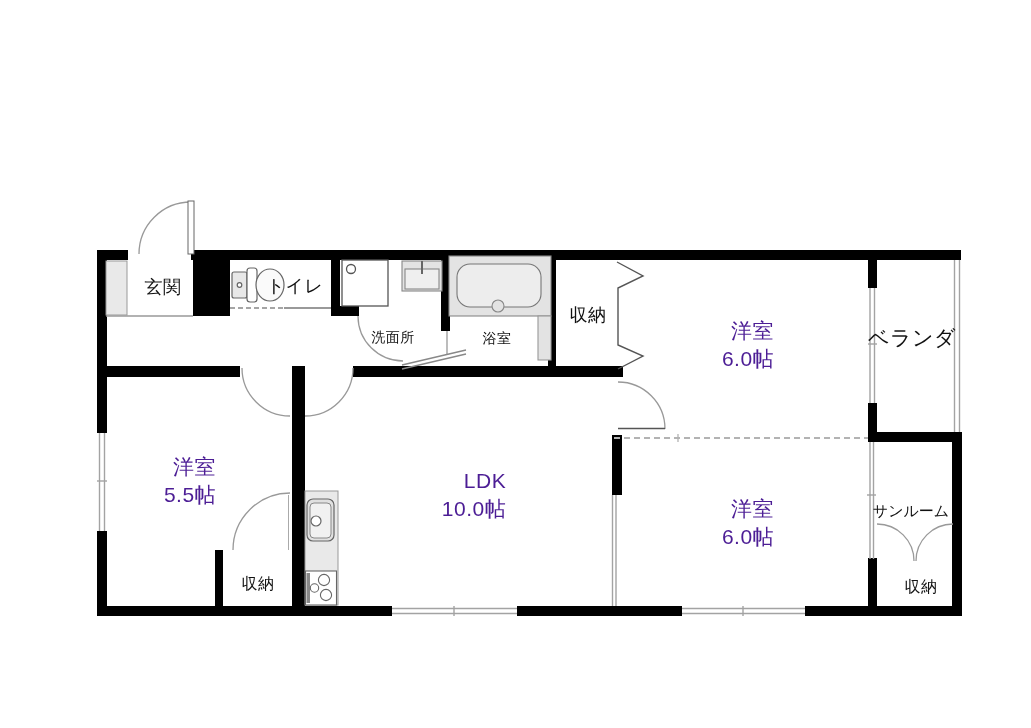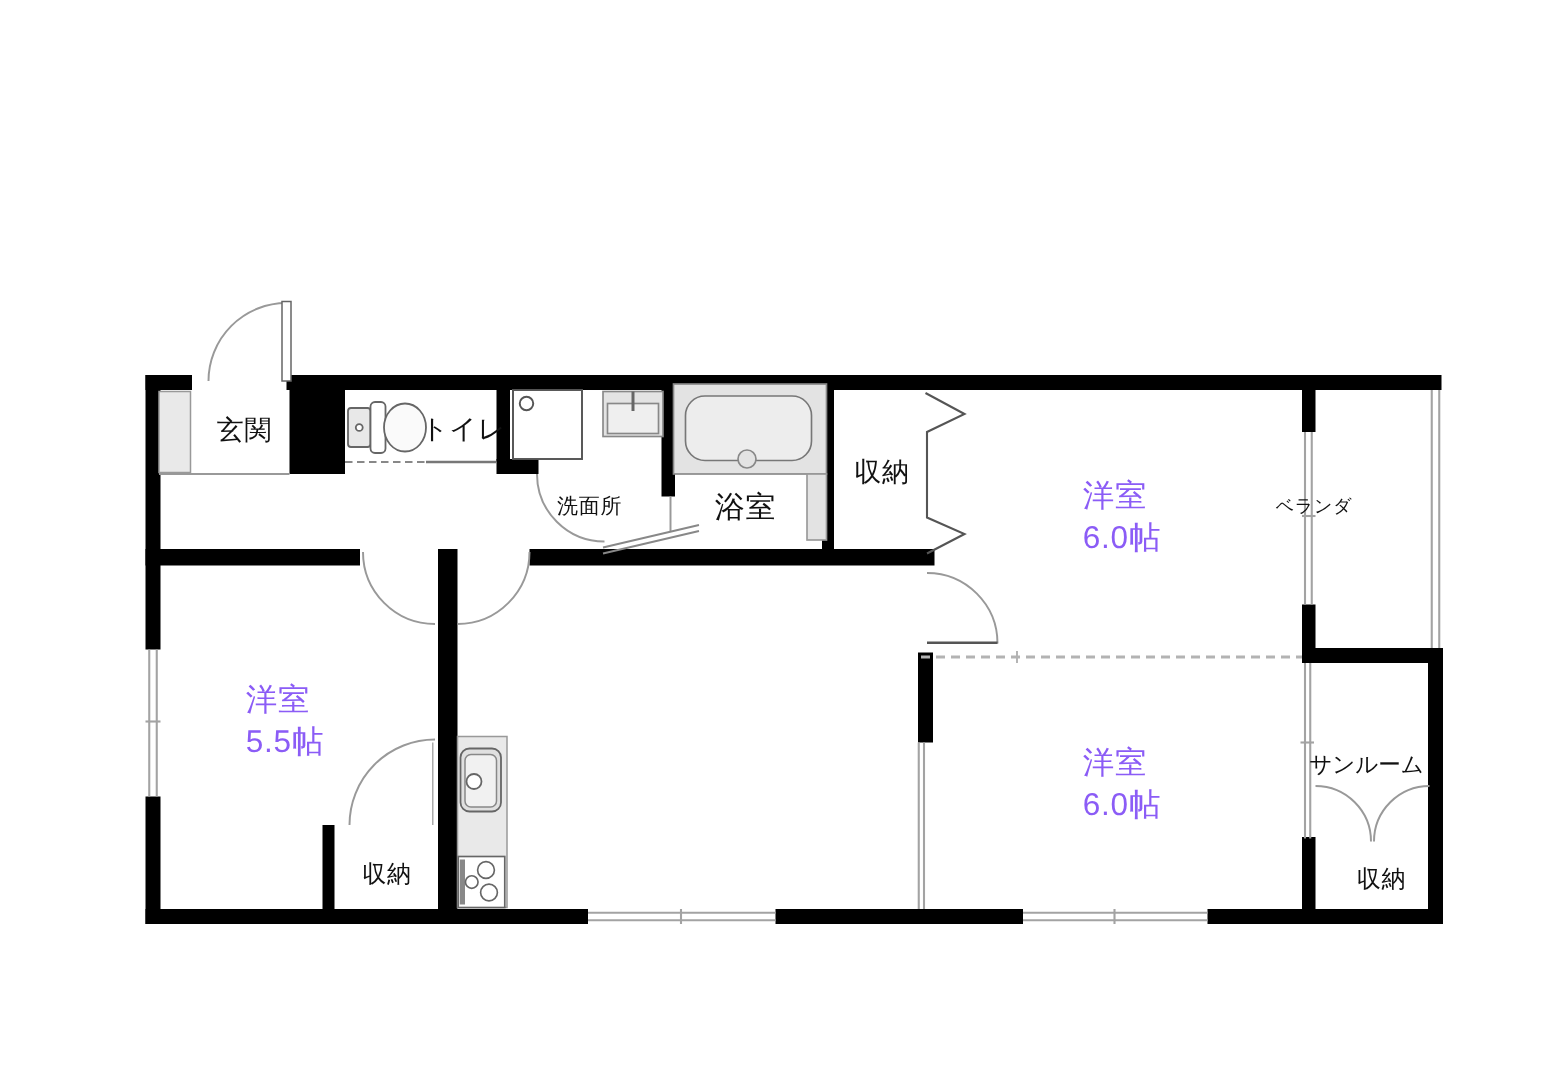--- a/index.html
+++ b/index.html
@@ -16,23 +16,23 @@
     position:absolute;
     transform:translate(-50%,-50%);
     white-space:nowrap;
     color:#111;
     line-height:1.25;
     letter-spacing:0.5px;
   }
   .lbl2{
     position:absolute;
     transform:translate(-50%,-50%);
-    text-align:left;
+    text-align:right;
     white-space:nowrap;
-    color:#8b5cf6;
+    color:#4c1d95;
     line-height:1.32;
     letter-spacing:0.5px;
   }
 </style>
 </head>
 <body>
 
 <div id="plan">
 
 <svg width="1031" height="728" viewBox="0 0 1031 728">
@@ -173,37 +173,41 @@
         <rect x="306.5" y="535" width="3.5" height="30" fill="#888" stroke="none"></rect>
         <circle cx="324" cy="542" r="5.6" fill="#fff"></circle>
         <circle cx="326" cy="557" r="5.6" fill="#fff"></circle>
         <circle cx="314.5" cy="550" r="4.2" fill="#fff"></circle>
       </g>
     </g>
   </g>
 </svg>
 
   <div class="lbl" style="left:163px;top:249px;font-size:18px">玄関</div>
-  <div class="lbl" style="left:309px;top:248px;font-size:18px">トイレ</div>
+  <div class="lbl" style="left:295px;top:248px;font-size:18px">トイレ</div>
   <div class="lbl" style="left:393px;top:300px;font-size:14px">洗面所</div>
-  <div class="lbl" style="left:497px;top:301px;font-size:20px">浴室</div>
+  <div class="lbl" style="left:497px;top:301px;font-size:14px">浴室</div>
   <div class="lbl" style="left:588px;top:277px;font-size:18px">収納</div>
 
   <div class="lbl2" style="left:748px;top:307px;font-size:21px">
     <div>洋室</div>
     <div>6.0帖</div>
   </div>
 
-  <div class="lbl" style="left:876px;top:300px;font-size:12px">ベランダ</div>
+  <div class="lbl" style="left:912px;top:300px;font-size:21px">ベランダ</div>
 
   <div class="lbl2" style="left:190px;top:443px;font-size:21px">
     <div>洋室</div>
     <div>5.5帖</div>
   </div>
 
+  <div class="lbl2" style="left:474px;top:457px;font-size:21px">
+    <div>LDK</div>
+    <div>10.0帖</div>
+  </div>
 
   <div class="lbl2" style="left:748px;top:485px;font-size:21px">
     <div>洋室</div>
     <div>6.0帖</div>
   </div>
 
   <div class="lbl" style="left:911px;top:473px;font-size:15px;letter-spacing:0">サンルーム</div>
   <div class="lbl" style="left:258px;top:546px;font-size:16px">収納</div>
   <div class="lbl" style="left:921px;top:549px;font-size:16px">収納</div>
 

